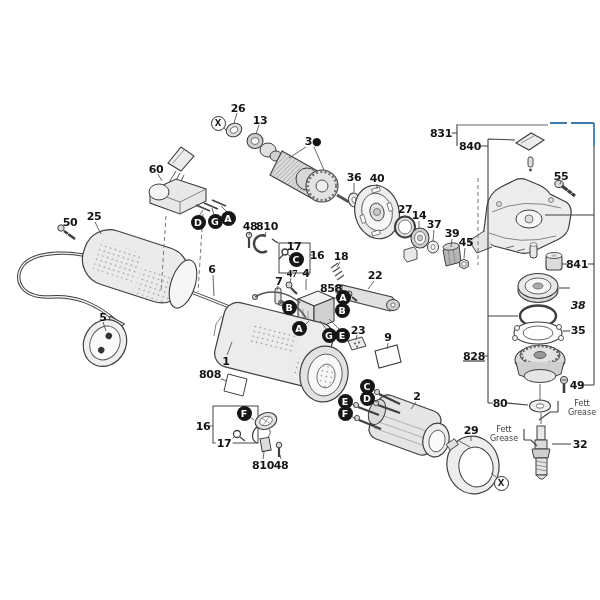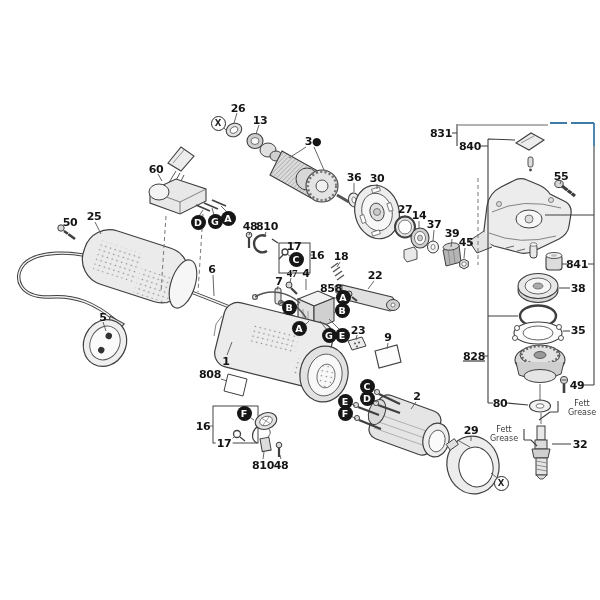--- a/index.html
+++ b/index.html
@@ -330,21 +330,21 @@
 <div id="label-layer">
       <span class="part-label" style="left: 70px; top: 222px;">50</span>
       <span class="part-label" style="left: 94px; top: 216px;">25</span>
       <span class="part-label" style="left: 103px; top: 317px;">5</span>
       <span class="part-label" style="left: 156px; top: 169px;">60</span>
       <span class="part-label" style="left: 212px; top: 269px;">6</span>
       <span class="part-label" style="left: 238px; top: 108px;">26</span>
       <span class="part-label" style="left: 260px; top: 120px; text-align: center;">13</span>
       <span class="part-label" style="left: 313px; top: 141px;">3●</span>
       <span class="part-label" style="left: 354px; top: 177px;">36</span>
-      <span class="part-label" style="left: 377px; top: 178px;">30</span>
+      <span class="part-label" style="left: 377px; top: 178px;">40</span>
       <span class="part-label" style="left: 405px; top: 209px;">27</span>
       <span class="part-label" style="left: 419px; top: 215px;">14</span>
       <span class="part-label" style="left: 434px; top: 224px;">37</span>
       <span class="part-label" style="left: 452px; top: 233px;">39</span>
       <span class="part-label" style="left: 466px; top: 242px;">45</span>
       <span class="part-label" style="left: 250px; top: 226px;">48</span>
       <span class="part-label" style="left: 267px; top: 226px;">810</span>
       <span class="part-label" style="left: 294px; top: 246px;">17</span>
       <span class="part-label" style="left: 317px; top: 255px;">16</span>
       <span class="part-label" style="left: 341px; top: 256px;">18</span>
@@ -361,21 +361,21 @@
       <span class="part-label bg" style="left: 224px; top: 443px;">17</span>
       <span class="part-label" style="left: 263px; top: 465px;">810</span>
       <span class="part-label" style="left: 281px; top: 465px;">48</span>
       <span class="part-label" style="left: 417px; top: 396px;">2</span>
       <span class="part-label" style="left: 471px; top: 430px;">29</span>
       <span class="part-label" style="left: 580px; top: 444px;">32</span>
       <span class="part-label" style="left: 561px; top: 176px;">55</span>
       <span class="part-label" style="left: 441px; top: 133px;">831</span>
       <span class="part-label" style="left: 470px; top: 146px;">840</span>
       <span class="part-label" style="left: 577px; top: 264px;">841</span>
-      <span class="part-label" style="left: 578px; top: 288px;">38</span>
+      <span class="part-label" style="left: 578px; top: 305px; font-style: italic;">38</span>
       <span class="part-label" style="left: 578px; top: 330px; text-align: right;">35</span>
       <span class="part-label" style="left: 474px; top: 356px; text-decoration: underline;">828</span>
       <span class="part-label" style="left: 577px; top: 385px;">49</span>
       <span class="part-label" style="left: 500px; top: 403px;">80</span>
       <span class="callout" style="left: 198px; top: 222px; position: absolute;">D</span>
       <span class="callout" style="left: 215px; top: 221px; position: absolute;">G</span>
       <span class="callout" style="left: 228px; top: 218px; position: absolute;">A</span>
       <span class="callout" style="left: 296px; top: 259px; position: absolute;">C</span>
       <span class="callout" style="left: 343px; top: 297px; position: absolute;">A</span>
       <span class="callout" style="left: 342px; top: 310px; position: absolute;">B</span>

